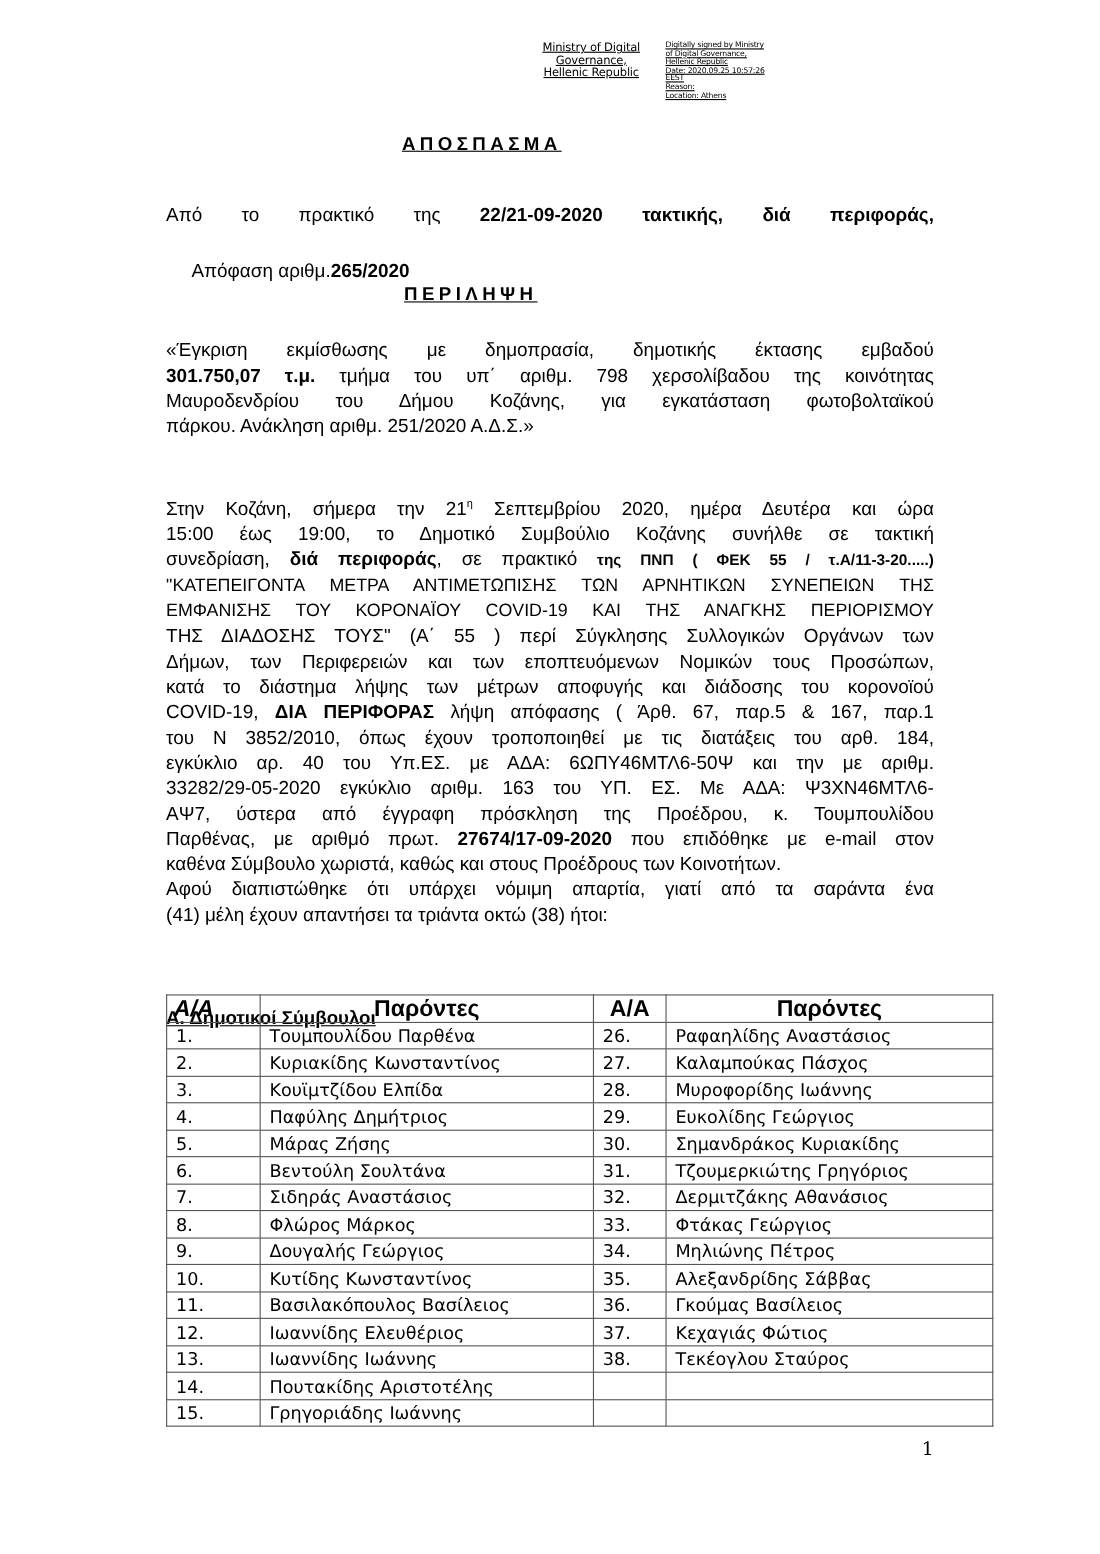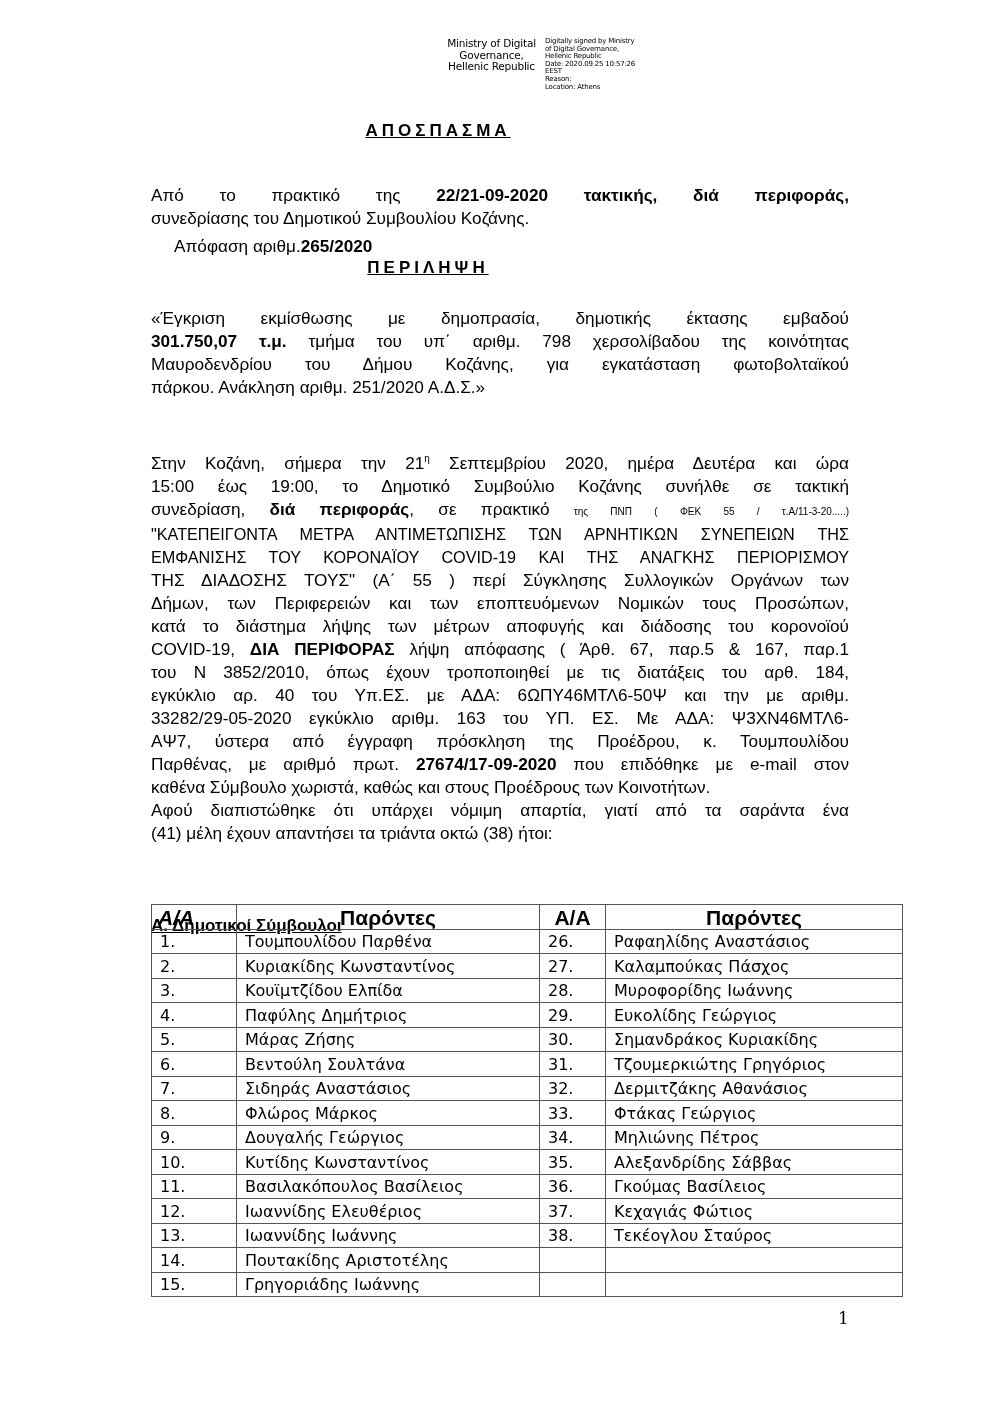--- a/index.html
+++ b/index.html
@@ -1,31 +1,31 @@
 <!DOCTYPE html>
 <html><head>
 <meta charset="utf-8">
 <style>
   html, body { margin: 0; padding: 0; background: #ffffff; }
   body { width: 1000px; height: 1413px; position: relative; overflow: hidden; color: #000; font-family: "Liberation Sans", sans-serif; }
-  .sig { position: absolute; left: 444px; top: 38px; display: flex; gap: 6px; }
+  .sig { position: absolute; left: 490px; top: 38px; display: flex; gap: 20px; text-decoration: underline; }
   .sig-name { font-family: "DejaVu Sans", sans-serif; font-size: 10.5px; line-height: 11.5px; text-align: center; width: 95px; letter-spacing: -0.2px; }
   .sig-details { font-family: "DejaVu Sans", sans-serif; font-size: 7px; line-height: 7.6px; width: 110px; letter-spacing: -0.2px; }
   .sig-details div { white-space: nowrap; }
   .title { position: absolute; left: 0; width: 874px; text-align: center; font-weight: bold; text-decoration: underline; font-family: "Liberation Sans", sans-serif; font-size: 17px; letter-spacing: 4px; }
   .t1 { top: 121px; left: 1px; }
   .t2 { top: 258px; left: 0px; left: -9px; }
   .para { position: absolute; left: 151px; width: 698px; font-family: "Liberation Sans", sans-serif; font-size: 17.2px; line-height: 23px; text-align: justify; }
   .para .ln { display: block; text-align-last: justify; white-space: nowrap; }
   .para .ln.last { text-align-last: left; }
   .p-from { top: 167px; margin-top: 17px; }
   .p-decision { top: 235px; left: 174px; }
   .p-summary { top: 307px; }
   .p-body { top: 447px; }
-  .small { font-size: 10px; }
+  .small { font-size: 14px; font-weight: bold; }
   .caps { font-size: 16.2px; }
   .section { position: absolute; left: 151px; top: 916px; font-family: "Liberation Sans", sans-serif; font-weight: bold; font-size: 17px; text-decoration: underline; }
   table.members { position: absolute; left: 151px; top: 904px; border-collapse: collapse; font-family: "DejaVu Sans", sans-serif; font-size: 16px; }
   table.members th, table.members td { border: 1px solid #555; height: 23.5px; padding: 0 0 0 8px; line-height: 23px; vertical-align: bottom; white-space: nowrap; }
   table.members th { font-weight: bold; text-align: center; padding: 0; font-family: Liberation Sans, sans-serif; font-size: 21px; }
   table.members th.aa1 { font-style: italic; text-align: left; padding-left: 6px; }
   .c1 { width: 76px; } .c2 { width: 294px; } .c3 { width: 57px; } .c4 { width: 288px; }
   .page-number { position: absolute; left: 838px; top: 1308px; font-family: "DejaVu Serif", serif; font-size: 17px; }
 </style>
 </head>
@@ -45,21 +45,20 @@
     <div>EEST</div>
     <div>Reason:</div>
     <div>Location: Athens</div>
   </div>
 </div>
 
 <div class="title t1">ΑΠΟΣΠΑΣΜΑ</div>
 
 <div class="para p-from">
   <span class="ln"><span>Από  το  πρακτικό  της </span><b>22/21-09-2020 τακτικής, διά περιφοράς,</b></span>
-  <span class="ln last">συνεδρίασης του Δημοτικού Συμβουλίου Κοζάνης.</span>
 </div>
 
 <div class="para p-decision">
   <span>Απόφαση αριθμ.</span><b>265/2020</b>
 </div>
 
 <div class="title t2">ΠΕΡΙΛΗΨΗ</div>
 
 <div class="para p-summary">
   <span class="ln">«Έγκριση εκμίσθωσης με δημοπρασία, δημοτικής έκτασης εμβαδού</span>

